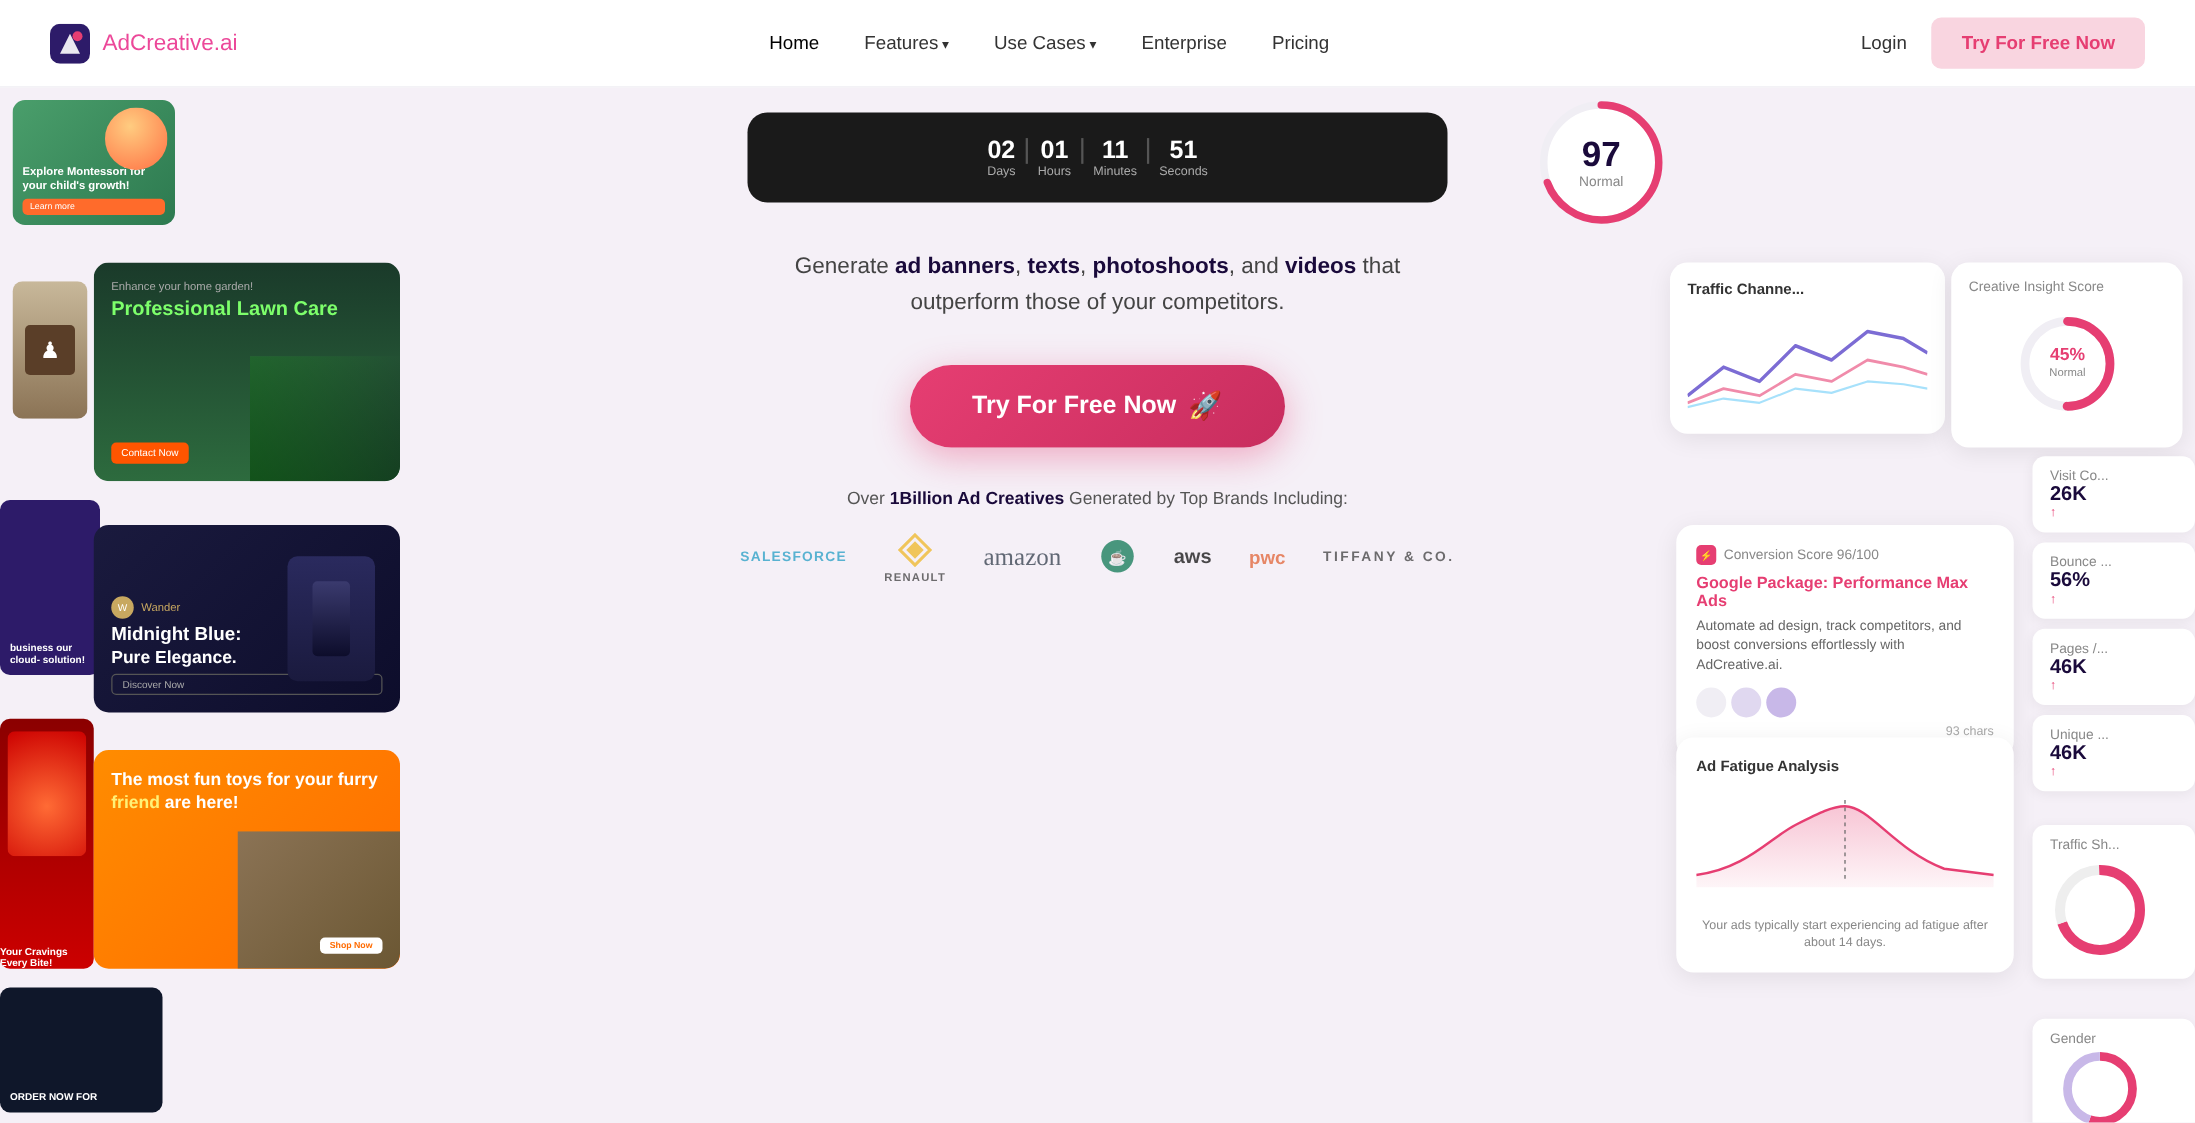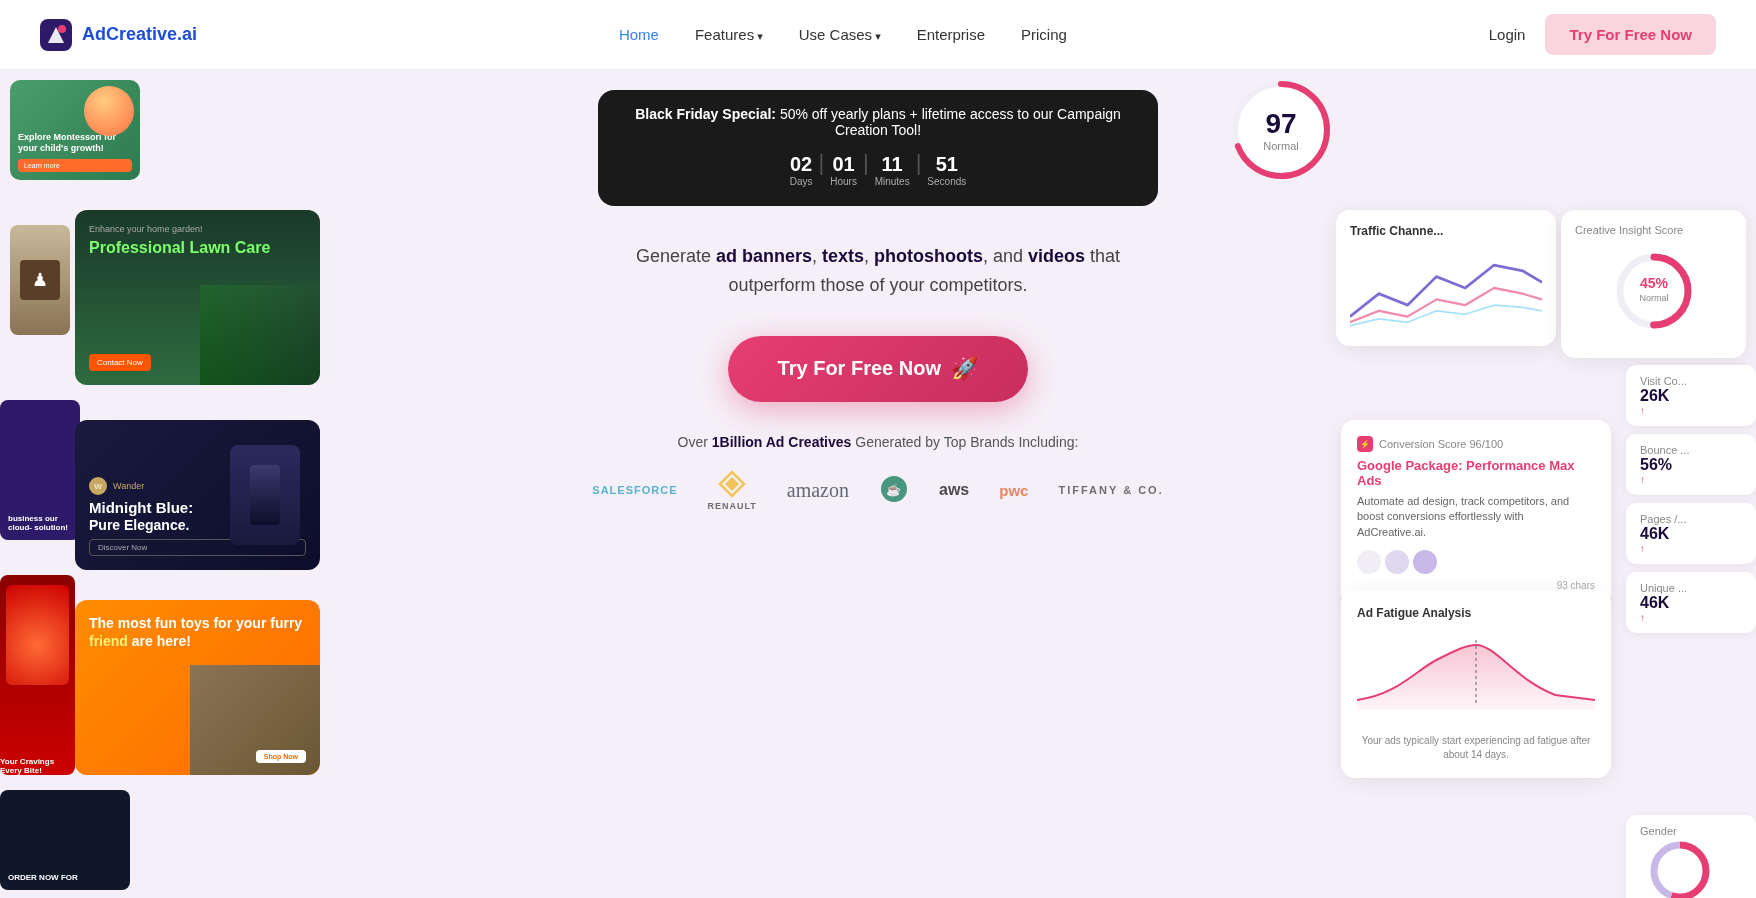--- a/index.html
+++ b/index.html
@@ -21,40 +21,40 @@
       padding: 0 40px;
       height: 70px;
       position: relative;
       z-index: 10;
       border-bottom: 1px solid #f0eef4;
     }
     .nav-logo {
       display: flex;
       align-items: center;
       gap: 10px;
-      font-weight: 700;
+      font-weight: 400;
       font-size: 18px;
-      color: #1d4ed8;
+      color: #ec4899;
     }
     .nav-logo-icon {
       width: 32px;
       height: 32px;
     }
     .nav-links {
       display: flex;
       align-items: center;
       gap: 36px;
       list-style: none;
     }
     .nav-links li a {
       text-decoration: none;
       color: #333;
       font-size: 15px;
     }
-    .nav-links li a.active { color: #3b82f6; }
+    .nav-links li a.active { color: #000000; }
     .nav-links li a.has-arrow::after {
       content: ' ▾';
       font-size: 11px;
     }
     .nav-right {
       display: flex;
       align-items: center;
       gap: 20px;
     }
     .nav-login {
@@ -767,24 +767,20 @@
 
     <div class="card-order">
       <div class="card-order-text">ORDER NOW FOR</div>
     </div>
 
   </div>
 
   <div class="center-content">
 
     <div class="bf-banner">
-      <div class="bf-banner-title">
-        <span class="bf-bold">Black Friday Special:</span>
-        <span> 50% off yearly plans + lifetime access to our Campaign Creation Tool!</span>
-      </div>
       <div class="bf-timer">
         <div class="bf-time-block">
           <div class="bf-time-num">02</div>
           <div class="bf-time-label">Days</div>
         </div>
         <div class="bf-separator">|</div>
         <div class="bf-time-block">
           <div class="bf-time-num">01</div>
           <div class="bf-time-label">Hours</div>
         </div>
@@ -929,20 +925,27 @@
         </defs>
         <path d="M0,70 C40,65 60,40 80,30 C100,20 110,15 120,15 C140,15 160,50 200,65 L240,70 L240,80 L0,80Z" fill="url(#fg)"></path>
         <path d="M0,70 C40,65 60,40 80,30 C100,20 110,15 120,15 C140,15 160,50 200,65 L240,70" fill="none" stroke="#e63e72" stroke-width="2"></path>
 
         <line x1="120" y1="10" x2="120" y2="75" stroke="#666" stroke-width="1" stroke-dasharray="3,3"></line>
       </svg>
     </div>
     <div class="fatigue-note">Your ads typically start experiencing ad fatigue after about 14 days.</div>
   </div>
 
+  <div class="traffic-share">
+    <div class="ts-label">Traffic Sh...</div>
+    <svg width="80" height="80" viewBox="0 0 80 80">
+      <circle cx="40" cy="40" r="32" fill="none" stroke="#e63e72" stroke-width="8" stroke-dasharray="140 60" transform="rotate(-90 40 40)"></circle>
+      <circle cx="40" cy="40" r="32" fill="none" stroke="#eee" stroke-width="8" stroke-dasharray="60 140" stroke-dashoffset="-140" transform="rotate(-90 40 40)"></circle>
+    </svg>
+  </div>
 
   <div class="gender-card">
     <div class="gender-label">Gender</div>
     <svg width="80" height="60" viewBox="0 0 80 60">
       <circle cx="40" cy="30" r="26" fill="none" stroke="#e63e72" stroke-width="7" stroke-dasharray="90 163" transform="rotate(-90 40 30)"></circle>
       <circle cx="40" cy="30" r="26" fill="none" stroke="#c8b8e8" stroke-width="7" stroke-dasharray="73 163" stroke-dashoffset="-90" transform="rotate(-90 40 30)"></circle>
     </svg>
   </div>
 
 </div>

